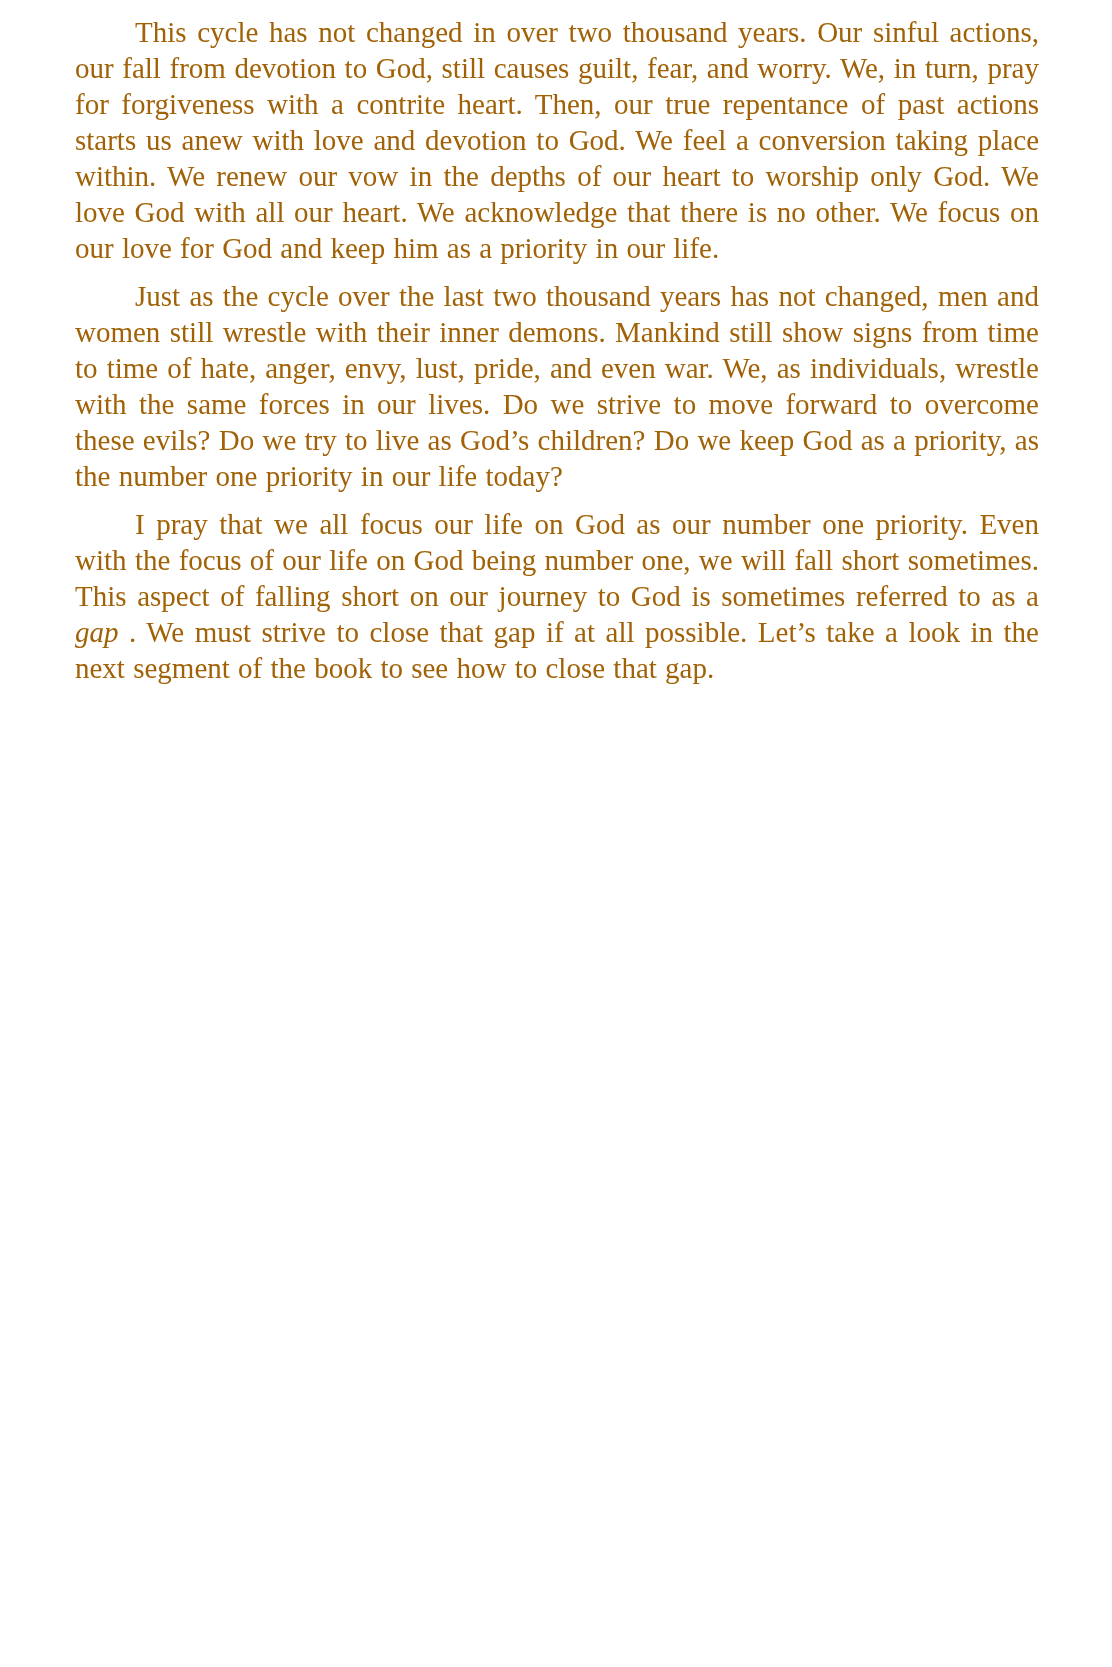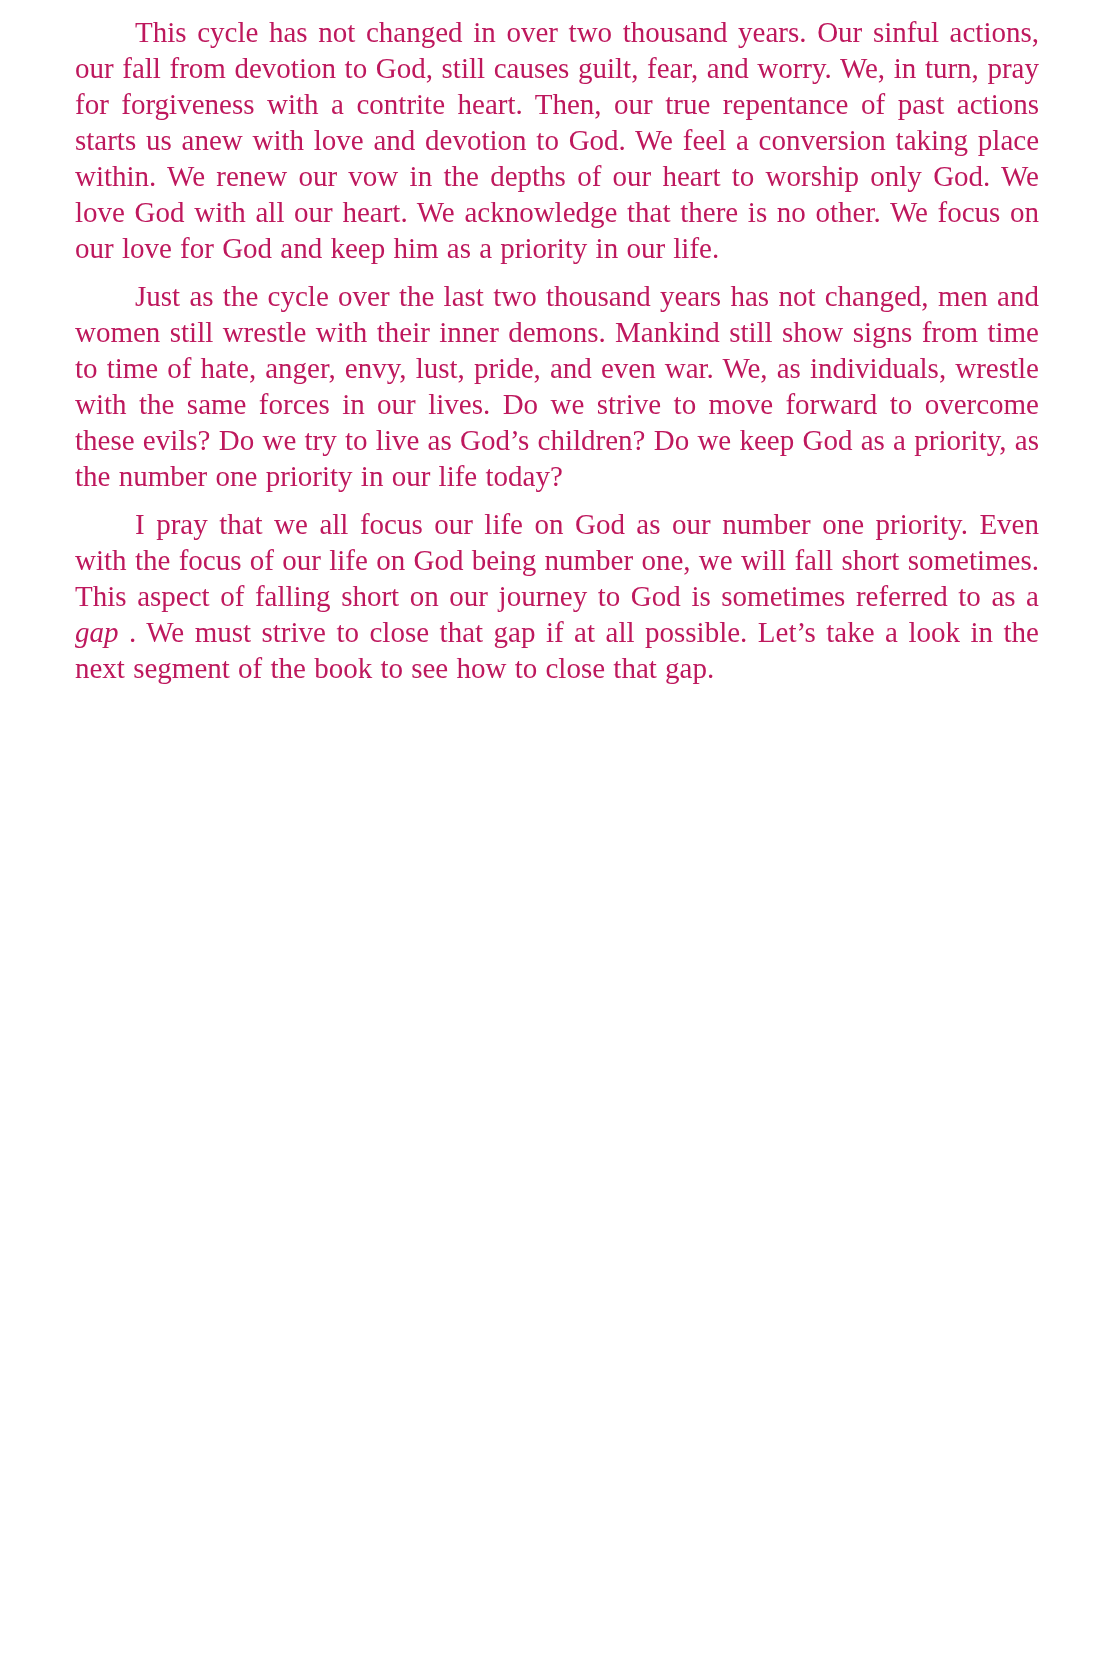--- a/index.html
+++ b/index.html
@@ -6,21 +6,21 @@
     html, body {
       background: #ffffff;
     }
     .page {
       position: relative;
       width: 1112px;
       height: 1177px;
       background: #ffffff;
       overflow: hidden;
       font-family: "Liberation Serif", "DejaVu Serif", serif;
-      color: #be185d;
+      color: #a16207;
     }
     .text-block {
       position: absolute;
       top: 14px;
       left: 75px;
       width: 964px;
     }
     .text-block p {
       font-size: 29px;
       line-height: 36px;

